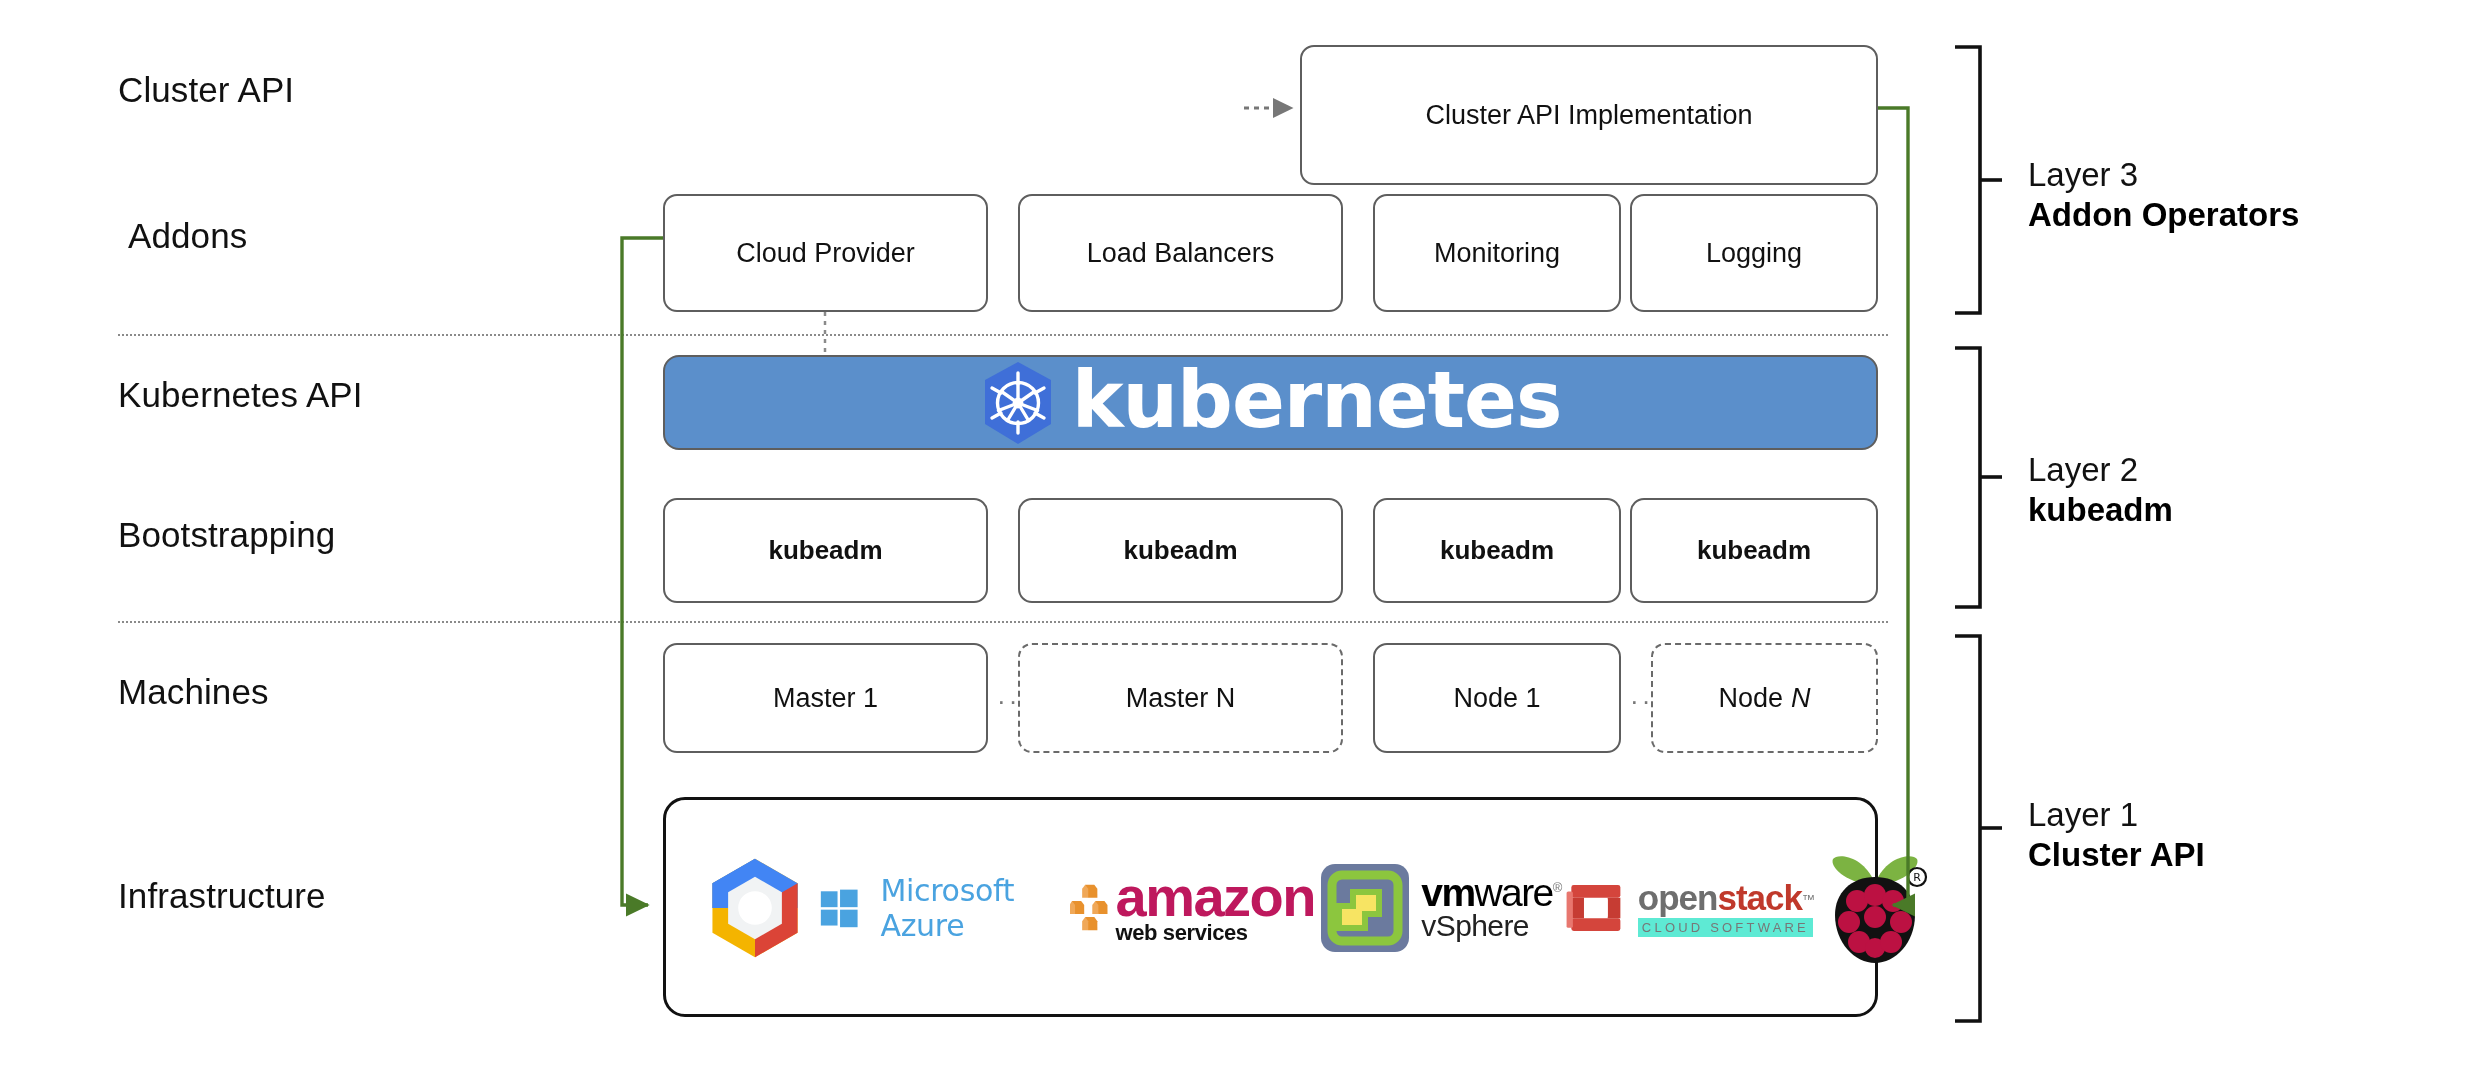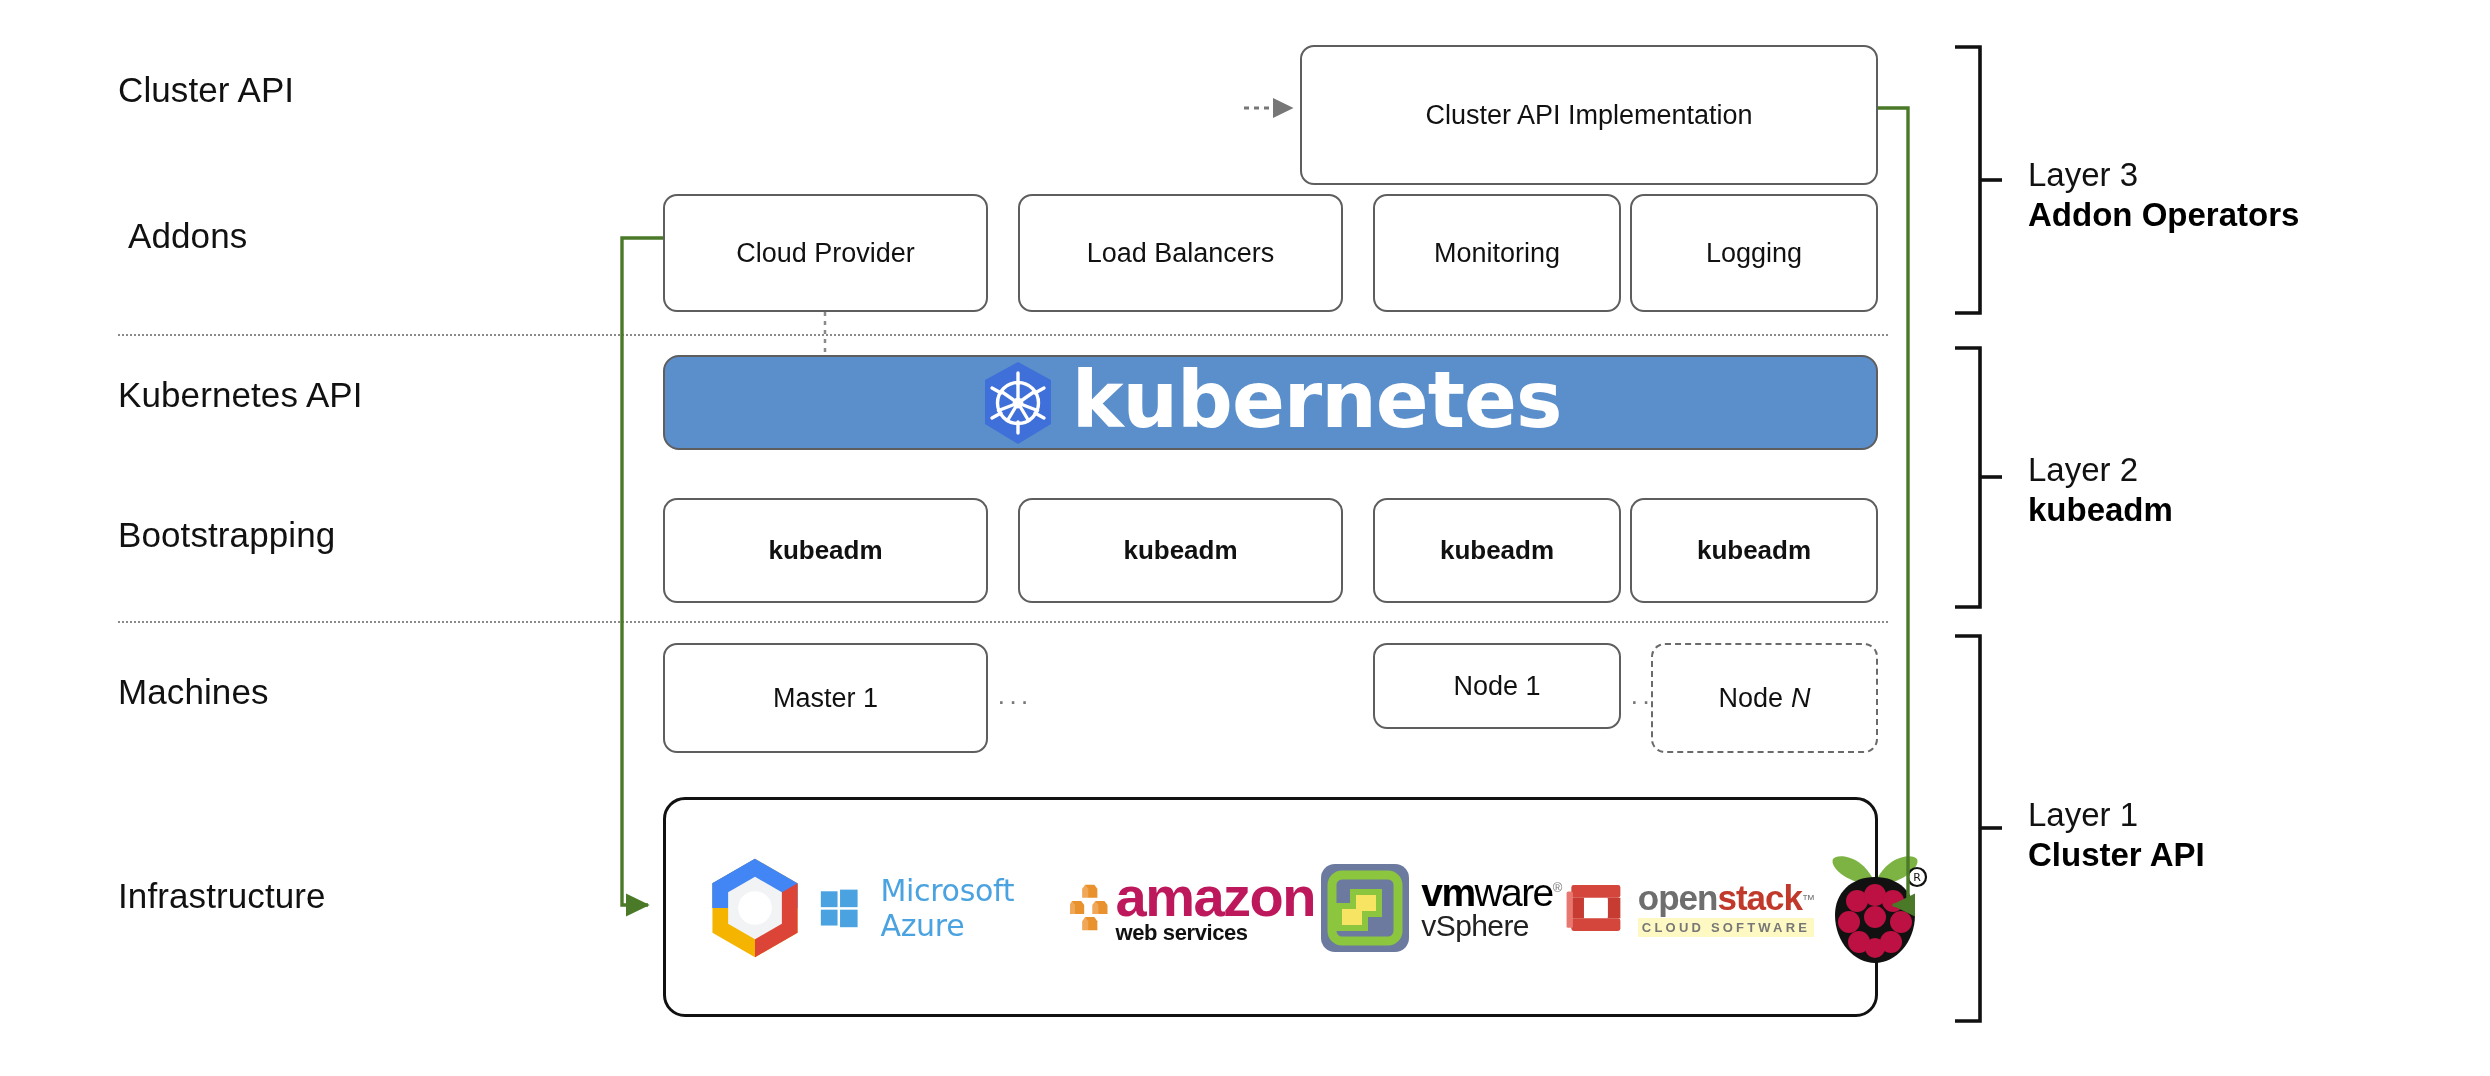--- a/index.html
+++ b/index.html
@@ -68,21 +68,21 @@
     font-size:30px;color:#4aa3e0;font-family:"DejaVu Sans",sans-serif;
     letter-spacing:-.3px;
   }
   .aws-amazon{font-size:56px;font-weight:bold;color:#be185d;line-height:.92;letter-spacing:-1.5px;}
   .aws-sub{font-size:22px;font-weight:bold;color:#111;line-height:1;letter-spacing:-.4px;}
   .vm-ware{font-size:39px;color:#000;line-height:.95;letter-spacing:-1.6px;}
   .vm-ware b{font-weight:bold;}
   .vm-sphere{font-size:30px;color:#222;line-height:1;letter-spacing:-.6px;}
   .os-open{font-size:35px;color:#6e6e6e;font-weight:bold;letter-spacing:-1px;}
   .os-stack{font-size:35px;color:#c0392b;font-weight:bold;letter-spacing:-1px;}
-  .os-sub{font-size:13px;color:#777;letter-spacing:3.2px;background:#fef9c3;padding:2px 4px;font-weight:bold;}
+  .os-sub{font-size:13px;color:#777;letter-spacing:3.2px;background:#5eead4;padding:2px 4px;}
   .tm{font-size:13px;color:#777;vertical-align:super;}
 </style>
 </head>
 <body>
 
 <div class="canvas">
 
   <div class="row-label" style="left:118px;top:72px;">Cluster API</div>
   <div class="row-label" style="left:128px;top:218px;">Addons</div>
   <div class="row-label" style="left:118px;top:377px;">Kubernetes API</div>
@@ -147,22 +147,25 @@
     <span>kubeadm</span>
   </div>
   <div class="box bold-txt" style="left:1630px;top:498px;width:248px;height:105px;">
     <span>kubeadm</span>
   </div>
 
   <div class="box" style="left:663px;top:643px;width:325px;height:110px;">
     <span>Master 1</span>
   </div>
   <div class="ellip" style="left:997px;top:688px;">···</div>
-
-  <div class="box" style="left:1373px;top:643px;width:248px;height:86px;">
+  <div class="box dashed" style="left:1018px;top:643px;width:325px;height:110px;">
+    <span>Master N</span>
+  </div>
+
+  <div class="box" style="left:1373px;top:643px;width:248px;height:110px;">
     <span>Node 1</span>
   </div>
   <div class="ellip" style="left:1630px;top:688px;">···</div>
   <div class="box dashed" style="left:1651px;top:643px;width:227px;height:110px;gap:8px;">
     <span>Node </span>
       <i style="font-style:italic">N</i>
   </div>
 
   <div class="box thick" style="left:663px;top:797px;width:1215px;height:220px;"></div>
 

